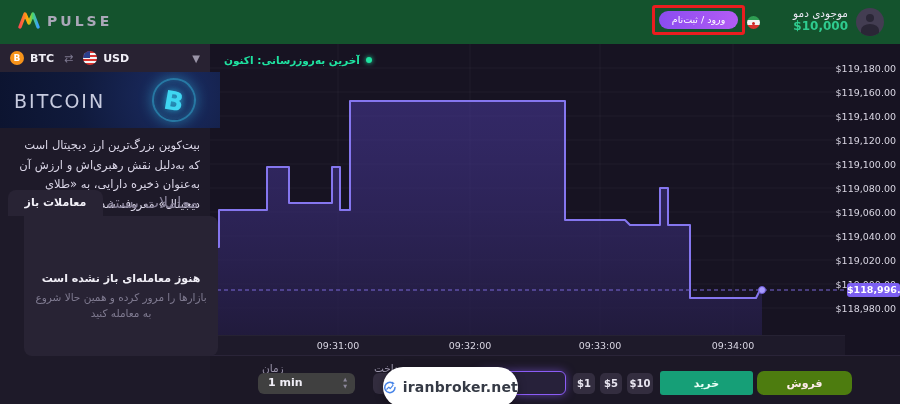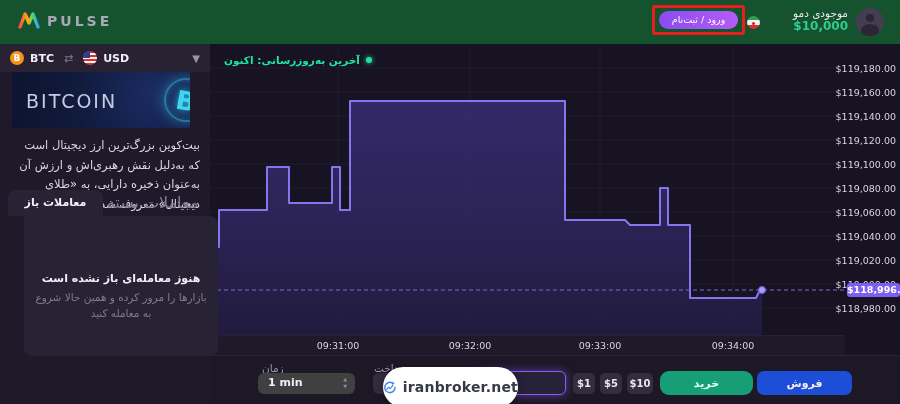--- a/index.html
+++ b/index.html
@@ -25,21 +25,21 @@
   
   .sidebar { position:absolute; left:0; top:44px; width:210px; height:360px; background:#1e1a29; z-index:4; }
   .pair-row { position:absolute; left:0; top:0; width:210px; height:28px; background:#282232; display:flex; align-items:center; padding:0 10px; gap:6px; cursor:pointer; }
   .coin-btc { width:14px; height:14px; border-radius:50%; background:#f7931a; color:#fff; font-size:9px; font-weight:bold; text-align:center; line-height:14px; }
   .pair-sym { color:#f0eef6; font-size:11px; font-weight:bold; }
   .swap { color:#7d7890; font-size:11px; margin:0 4px; }
   .flag-us { width:14px; height:14px; border-radius:50%; position:relative; overflow:hidden;
     background:repeating-linear-gradient(180deg,#d8322e 0 2px,#f5f5f5 2px 4px); }
   .flag-us::after { content:""; position:absolute; left:0; top:0; width:7px; height:7px; background:#2b3f8c; }
   .chev { margin-left:auto; color:#9a95a8; font-size:10px; }
-  .banner { position:absolute; left:12px; top:28px; width:178px; height:56px;
+  .banner { position:absolute; left:0; top:28px; width:220px; height:56px;
     background:radial-gradient(circle at 80% 40%, #1b2c63 0%, #101a3c 55%, #0c1430 100%); overflow:hidden; }
   .banner-title { position:absolute; left:14px; top:18px; color:#c7cbdf; font-size:19px; letter-spacing:2px; }
   .banner-coin { position:absolute; left:152px; top:6px; width:44px; height:44px; border-radius:50%;
     border:2px solid rgba(54,200,235,.5); box-shadow:0 0 14px rgba(54,200,235,.45), inset 0 0 10px rgba(54,200,235,.35);
     color:#3fd6f2; font-size:26px; font-weight:bold; text-align:center; line-height:42px; transform:rotate(10deg); text-shadow:0 0 8px #2ec8ea; }
   .desc { position:absolute; left:10px; top:92px; width:190px; direction:rtl; text-align:right; color:#d9d5e6; font-size:11.5px; line-height:1.7; }
   .tab-open { position:absolute; left:8px; top:146px; width:95px; height:26px; background:#282334; border-radius:8px 8px 0 0;
     color:#f2f0f8; font-size:11px; font-weight:bold; text-align:center; line-height:26px; cursor:pointer; direction:rtl; }
   .tab-closed { position:absolute; left:103px; top:146px; width:99px; height:26px; color:#847e95; font-size:16px; text-align:center; line-height:26px; cursor:pointer; direction:rtl; }
   .trades-panel { position:absolute; left:24px; top:172px; width:194px; height:140px; background:#282334; border-radius:0 8px 8px 8px; }
@@ -65,23 +65,23 @@
   .ctl-label { position:absolute; top:6px; color:#9b95ab; font-size:10.5px; direction:rtl; }
   .time-select { position:absolute; left:48px; top:17px; width:97px; height:21px; background:#404040; border-radius:6px; cursor:pointer; }
   .time-select .val { position:absolute; left:10px; top:3px; color:#f0eef6; font-size:11px; font-weight:bold; }
   .stepper { position:absolute; right:8px; top:3px; color:#8d889c; font-size:5px; line-height:7px; text-align:center; }
   .pay-input { position:absolute; left:163px; top:17px; width:97px; height:21px; background:#332d3f; border-radius:6px; }
   .pay-frag { position:absolute; right:7px; top:3px; color:#2bd9a5; font-size:9px; font-weight:bold; }
   .glow-input { position:absolute; left:268px; top:15px; width:88px; height:24px; background:#27213a;
     border:1px solid #8b5cf6; border-radius:6px; box-shadow:0 0 10px rgba(139,92,246,.55); }
   .amt-btn { position:absolute; top:17px; height:21px; background:#332d3f; border:none; border-radius:5px;
     color:#e8e5f0; font-size:10px; font-weight:bold; font-family:inherit; cursor:pointer; }
-  .buy-btn { position:absolute; left:450px; top:15px; width:93px; height:24px; background:#169f77; border:none; border-radius:9px;
+  .buy-btn { position:absolute; left:450px; top:15px; width:93px; height:24px; background:#169f77; border:none; border-radius:3px;
     color:#eafff7; font-size:11px; font-weight:bold; font-family:inherit; cursor:pointer; direction:rtl; }
-  .sell-btn { position:absolute; left:547px; top:15px; width:95px; height:24px; background:#1d4ed8; border:none; border-radius:7px;
+  .sell-btn { position:absolute; left:547px; top:15px; width:95px; height:24px; background:#4d7c0f; border:none; border-radius:7px;
     color:#ffecea; font-size:11px; font-weight:bold; font-family:inherit; cursor:pointer; direction:rtl; }
 
   
   .watermark { position:absolute; left:383px; top:367px; width:135px; height:40px; background:#fff; border-radius:20px;
     display:flex; align-items:center; justify-content:center; gap:6px; z-index:9; box-shadow:0 2px 8px rgba(0,0,0,.35); }
   .wm-text { color:#353a45; font-size:14px; font-weight:bold; letter-spacing:.2px; }
 </style>
 </head>
 <body>
 

